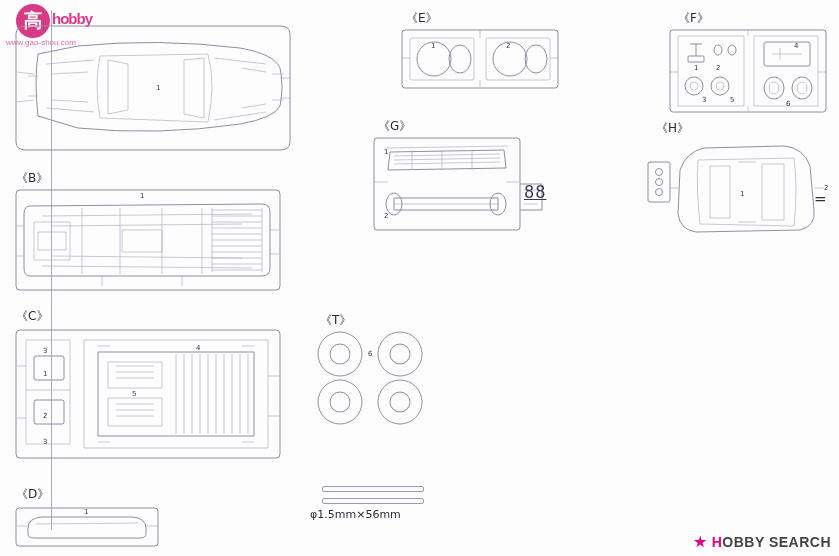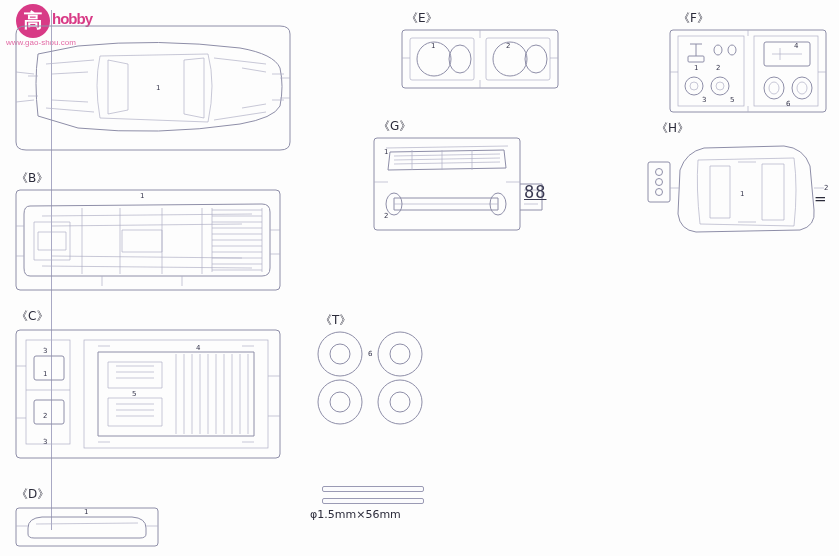--- a/index.html
+++ b/index.html
@@ -345,14 +345,20 @@
       <ellipse class="ln" cx="88" cy="72" rx="22" ry="22"></ellipse>
       <ellipse class="ln" cx="88" cy="72" rx="10" ry="10"></ellipse>
     </svg>
     <div class="num" style="left:56px; top:20px;">6</div>
   </div>
 
   <div class="shaft" style="left:322px; top:486px; width:100px;"></div>
   <div class="shaft" style="left:322px; top:498px; width:100px;"></div>
   <div class="small-cap" style="left:310px; top:508px;">φ1.5mm×56mm</div>
 
+  <div class="hobby">
+    <div class="hs-icon"></div>
+    <div class="hs-text">
+      <span class="pink">H</span><span>OBBY SEARCH</span>
+    </div>
+  </div>
 
 </div>
 
 </body></html>

